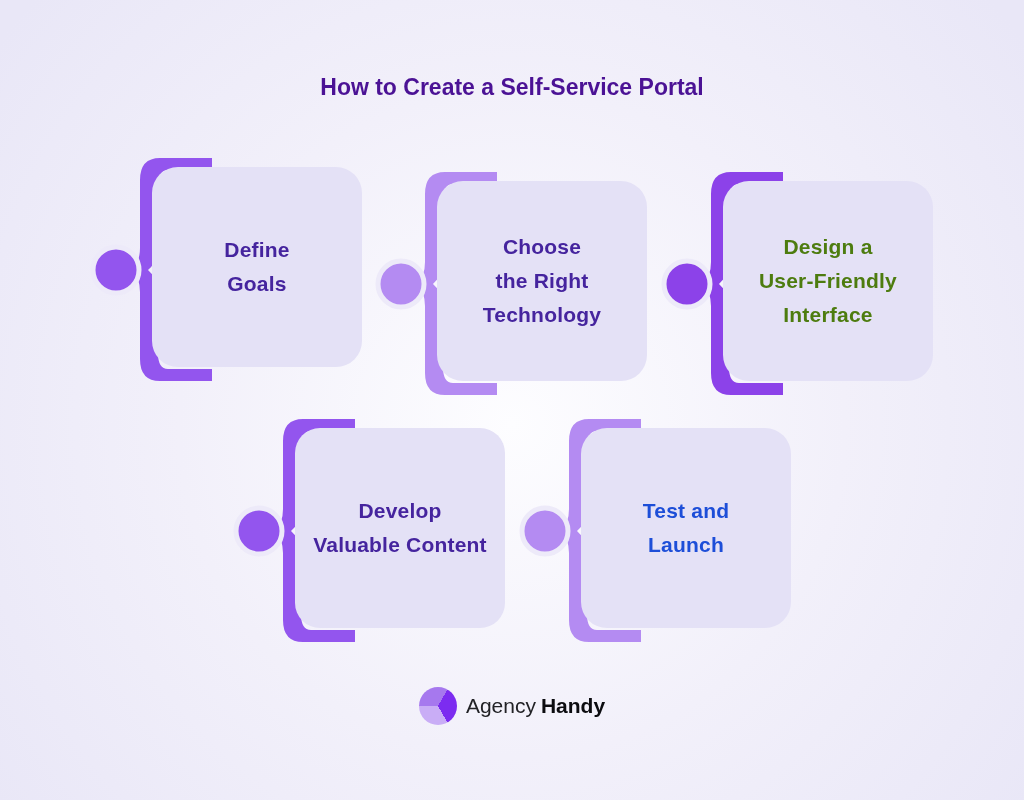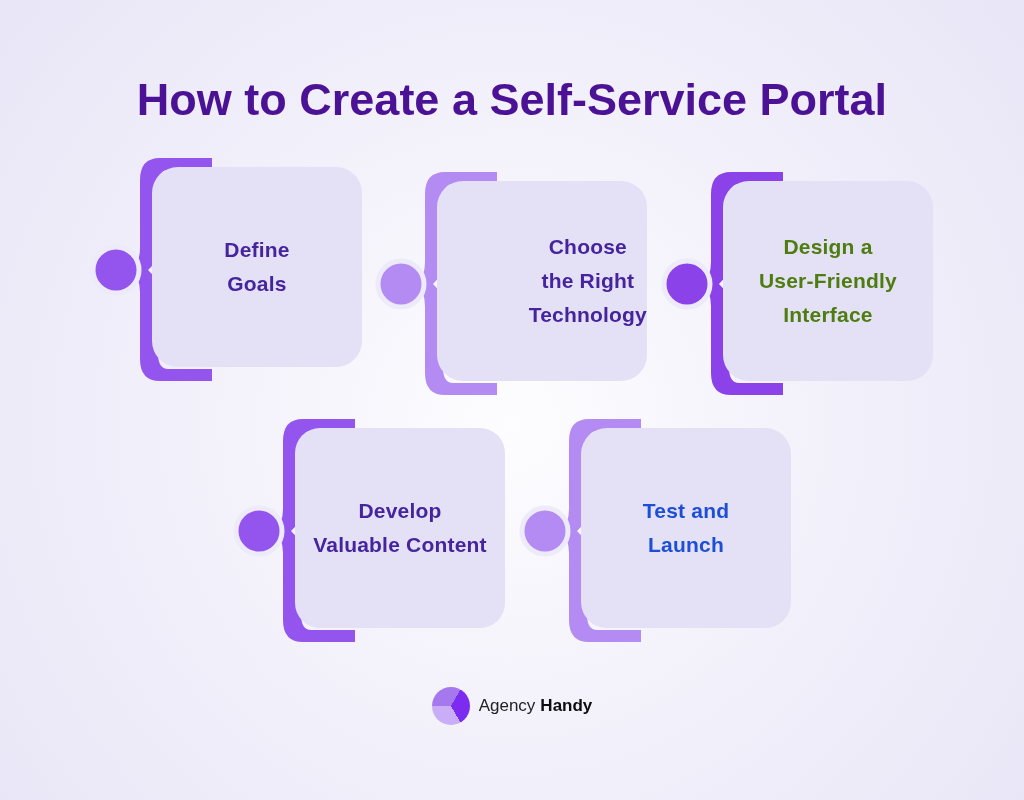--- a/index.html
+++ b/index.html
@@ -3,41 +3,41 @@
 <meta charset="utf-8">
 <style>
   html,body { margin:0; padding:0; }
   .canvas {
     position:relative; width:1024px; height:800px; overflow:hidden;
     background: radial-gradient(circle 640px at 50% 53%, #fdfdff 0%, #f2f0fa 52%, #e9e7f7 100%);
     font-family:"Liberation Sans", sans-serif;
   }
   .title {
     position:absolute; top:74px; left:0; width:100%; margin:0;
-    text-align:center; font-size:45px; font-weight:700; letter-spacing:0px;
+    text-align:center; font-size:23px; font-weight:700; letter-spacing:0px;
   }
   .step { position:absolute; width:276px; height:227px; }
   .step svg { position:absolute; left:0; top:0; display:block; }
   .brace-path { fill:var(--accent); }
   .bullet-circle { fill:var(--accent); stroke:var(--halo,#edeaf9); stroke-width:5px; }
   .card {
     position:absolute; left:64px; top:11px; width:210px; height:200px;
     border-radius:26px; display:flex; align-items:center; justify-content:center;
     text-align:center;
   }
   .card-text { font-size:21px; font-weight:700; line-height:34px; letter-spacing:0.2px; }
   .logo {
     position:absolute; top:687px; left:0; width:100%;
     display:flex; justify-content:center; align-items:center; gap:9px;
   }
   .logo-mark {
     width:38px; height:38px; border-radius:50%;
     background: conic-gradient(from 30deg, var(--c1) 0deg 120deg, var(--c2) 120deg 240deg, var(--c3) 240deg 360deg);
   }
-  .logo-text { font-size:17px; line-height:38px; }
+  .logo-text { font-size:21px; line-height:38px; }
   .brand-regular { font-weight:400; }
   .brand-bold { font-weight:700; margin-left:5px; }
 </style>
 </head>
 <body>
 
 <div class="canvas" style="--halo: #edeaf9;">
 
   <h1 class="title" style="color: rgb(75, 18, 149);">How to Create a Self-Service Portal</h1>
 
@@ -52,21 +52,21 @@
           <div>Goals</div>
         </div>
     </div>
   </div>
 
   <div class="step" style="left: 373px; top: 170px; --accent: #b48bf2;">
     <svg viewBox="0 0 124 227" width="124" height="227">
       <path class="brace-path" d="M 124 2 H 72 Q 52 2 52 24 V 92 Q 52 106 44 114 Q 52 122 52 136 V 203 Q 52 225 72 225 H 124 V 213 H 80 Q 70 213 70 197 V 140 Q 70 122 60 114 Q 70 106 70 88 V 30 Q 70 14 80 14 H 124 Z"></path>
       <circle class="bullet-circle" cx="28" cy="114" r="23"></circle>
     </svg>
-    <div class="card" style="background-color: rgb(228, 225, 246); justify-content: flex-end;">
+    <div class="card" style="background-color: rgb(228, 225, 246);">
       <div class="card-text" style="color: rgb(69, 36, 158);">
           <div>Choose</div>
           <div>the Right</div>
           <div>Technology</div>
         </div>
     </div>
   </div>
 
   <div class="step" style="left: 659px; top: 170px; --accent: #8c42e9;">
     <svg viewBox="0 0 124 227" width="124" height="227">

